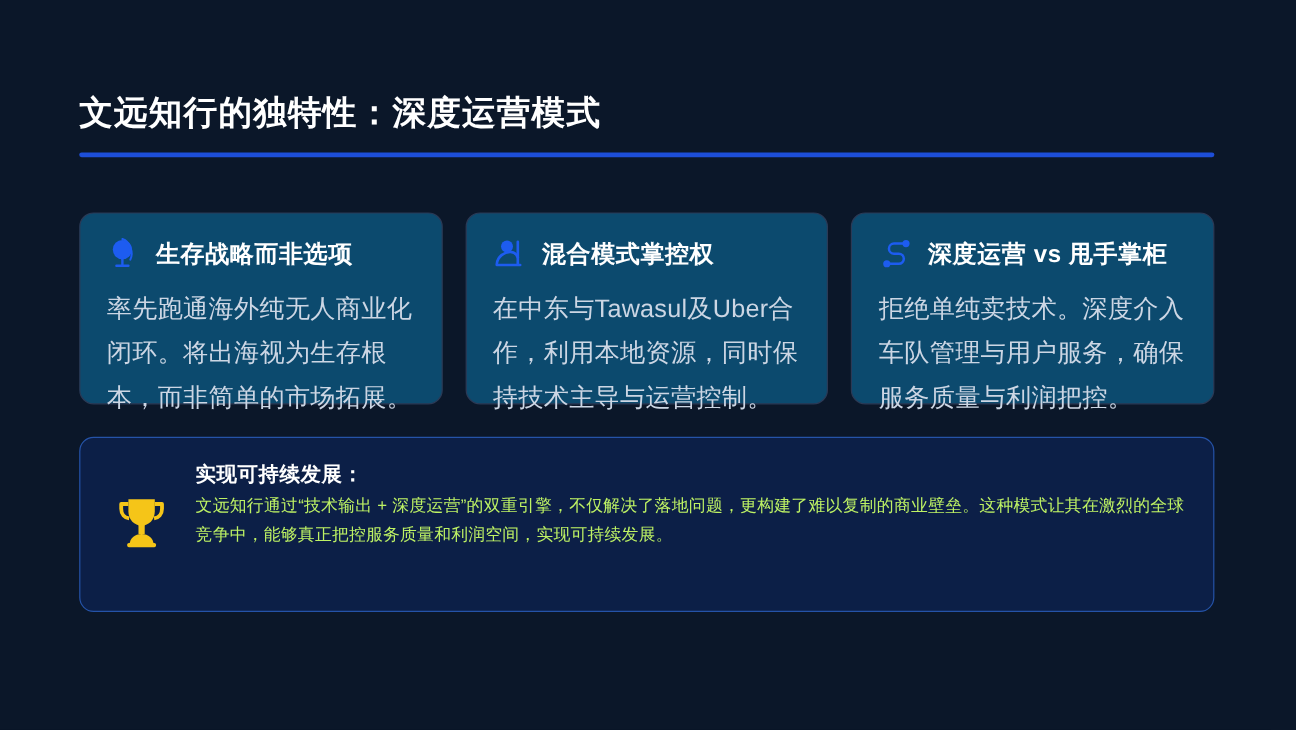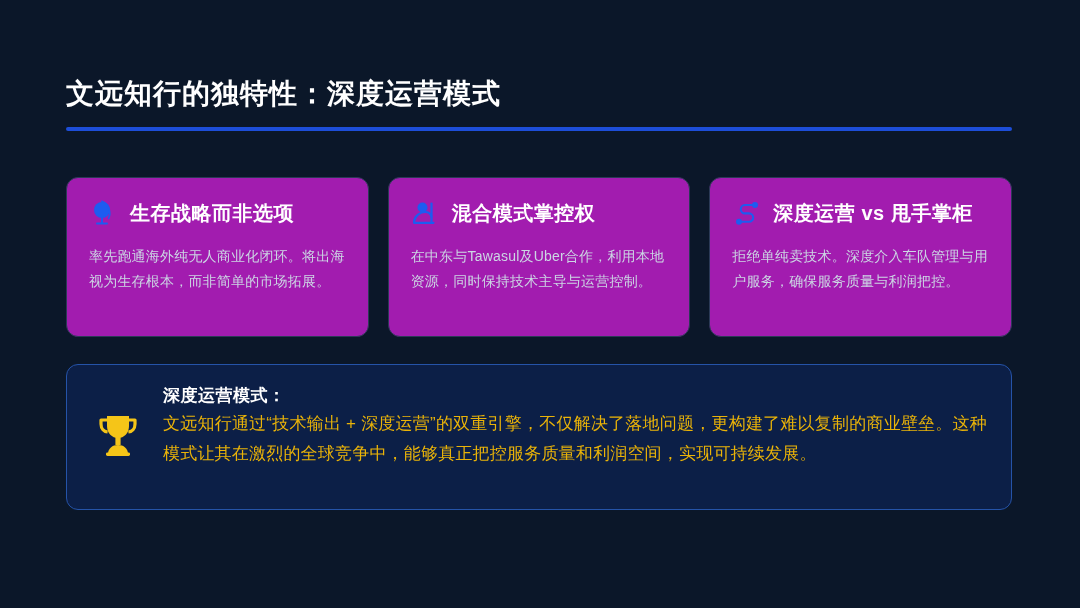--- a/index.html
+++ b/index.html
@@ -46,21 +46,21 @@
     position: absolute;
     left: 66px;
     top: 177px;
     width: 946px;
     display: flex;
     gap: 19px;
   }
   .card {
     flex: 1 1 0;
     height: 160px;
-    background: #a21caf;
+    background: #0c4a6e;
     border: 1px solid #2b3a56;
     border-radius: 12px;
     box-sizing: border-box;
     padding: 18px 22px 16px 22px;
     display: flex;
     flex-direction: column;
   }
   .card-head {
     display: flex;
     align-items: center;
@@ -77,21 +77,21 @@
   }
   .card-title {
     font-size: 20px;
     font-weight: bold;
     color: #ffffff;
     letter-spacing: 0.5px;
     white-space: nowrap;
   }
   .card-body {
     margin-top: 14px;
-    font-size: 14px;
+    font-size: 21px;
     line-height: 1.75;
     color: #ccd6e4;
     letter-spacing: 0.2px;
   }
 
   
   .summary {
     position: absolute;
     left: 66px;
     top: 364px;
@@ -119,23 +119,23 @@
     padding-top: 2px;
   }
   .summary-label {
     font-size: 17px;
     font-weight: bold;
     color: #ffffff;
     letter-spacing: 0.5px;
     line-height: 1.5;
   }
   .summary-body {
-    font-size: 17px;
+    font-size: 14px;
     line-height: 1.78;
-    color: #eab308;
+    color: #bef264;
     letter-spacing: 0.2px;
     text-align: justify;
   }
 </style>
 </head>
 <body>
 
 <div class="slide">
 
   <div class="title-block">
@@ -196,18 +196,18 @@
       <svg width="50" height="50" viewBox="0 0 50 50" aria-hidden="true">
         <path d="M14 6 H36 V16 C36 23.2 31 28 25 28 C19 28 14 23.2 14 16 Z" fill="#f5c518"></path>
         <path d="M14 10 H8 v4 c0 4.6 3 7.6 6.6 8" fill="none" stroke="#f5c518" stroke-width="3.2" stroke-linejoin="round"></path>
         <path d="M36 10 h6 v4 c0 4.6 -3 7.6 -6.6 8" fill="none" stroke="#f5c518" stroke-width="3.2" stroke-linejoin="round"></path>
         <rect x="22.4" y="27" width="5.2" height="8" fill="#f5c518"></rect>
         <path d="M15 44 C15 38.4 19.4 35 25 35 C30.6 35 35 38.4 35 44 Z" fill="#f5c518"></path>
         <rect x="13" y="42.4" width="24" height="3.6" rx="1.4" fill="#f5c518"></rect>
       </svg>
     </span>
     <div class="summary-text">
-      <div class="summary-label">深度运营模式：</div>
+      <div class="summary-label">实现可持续发展：</div>
       <div class="summary-body">文远知行通过“技术输出 + 深度运营”的双重引擎，不仅解决了落地问题，更构建了难以复制的商业壁垒。这种模式让其在激烈的全球竞争中，能够真正把控服务质量和利润空间，实现可持续发展。</div>
     </div>
   </div>
 
 </div>
 
 </body></html>

